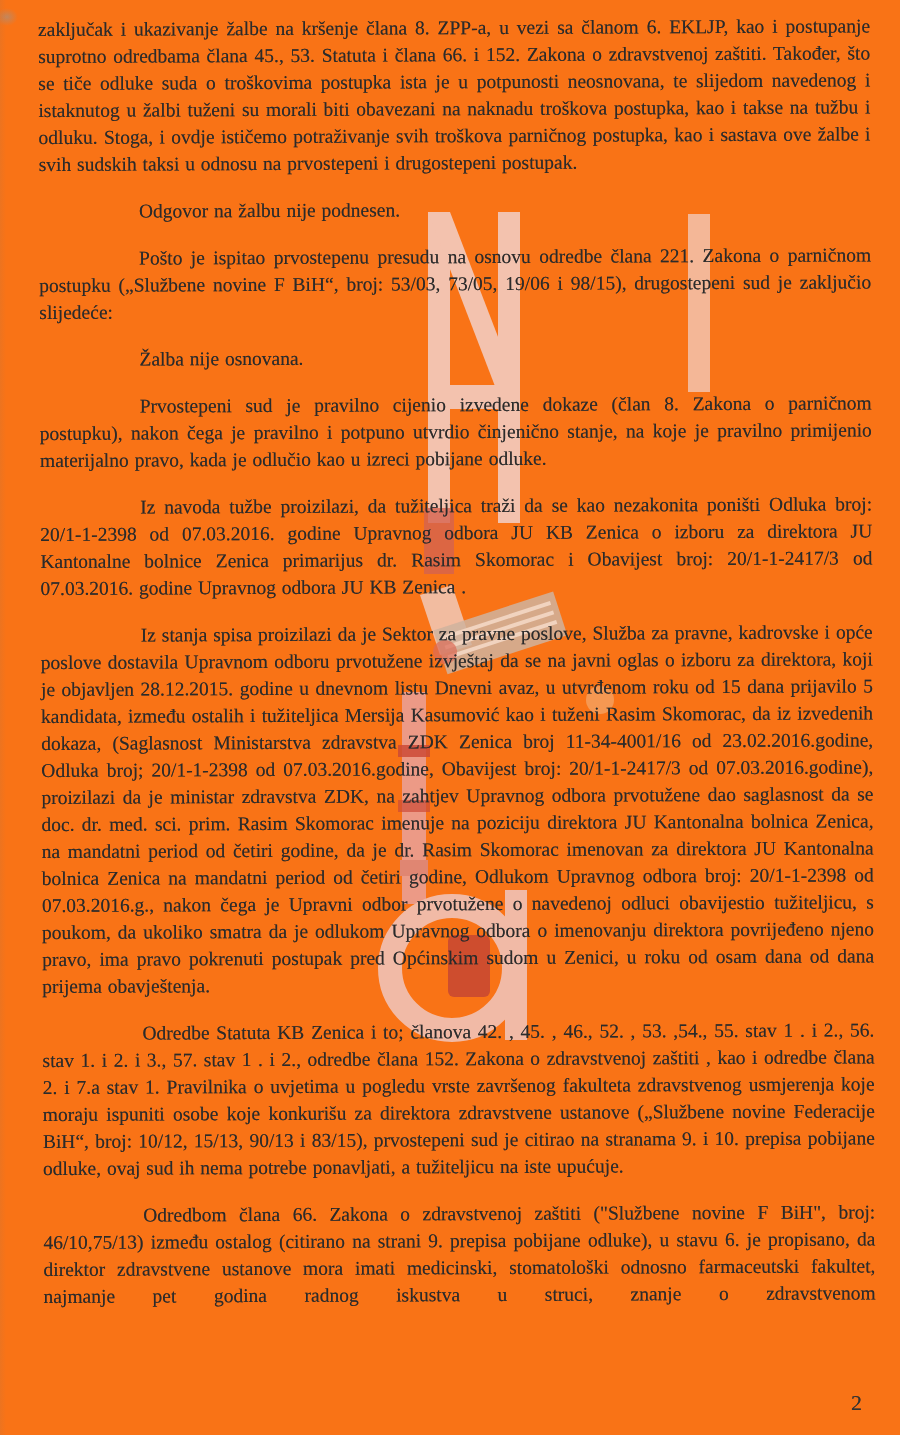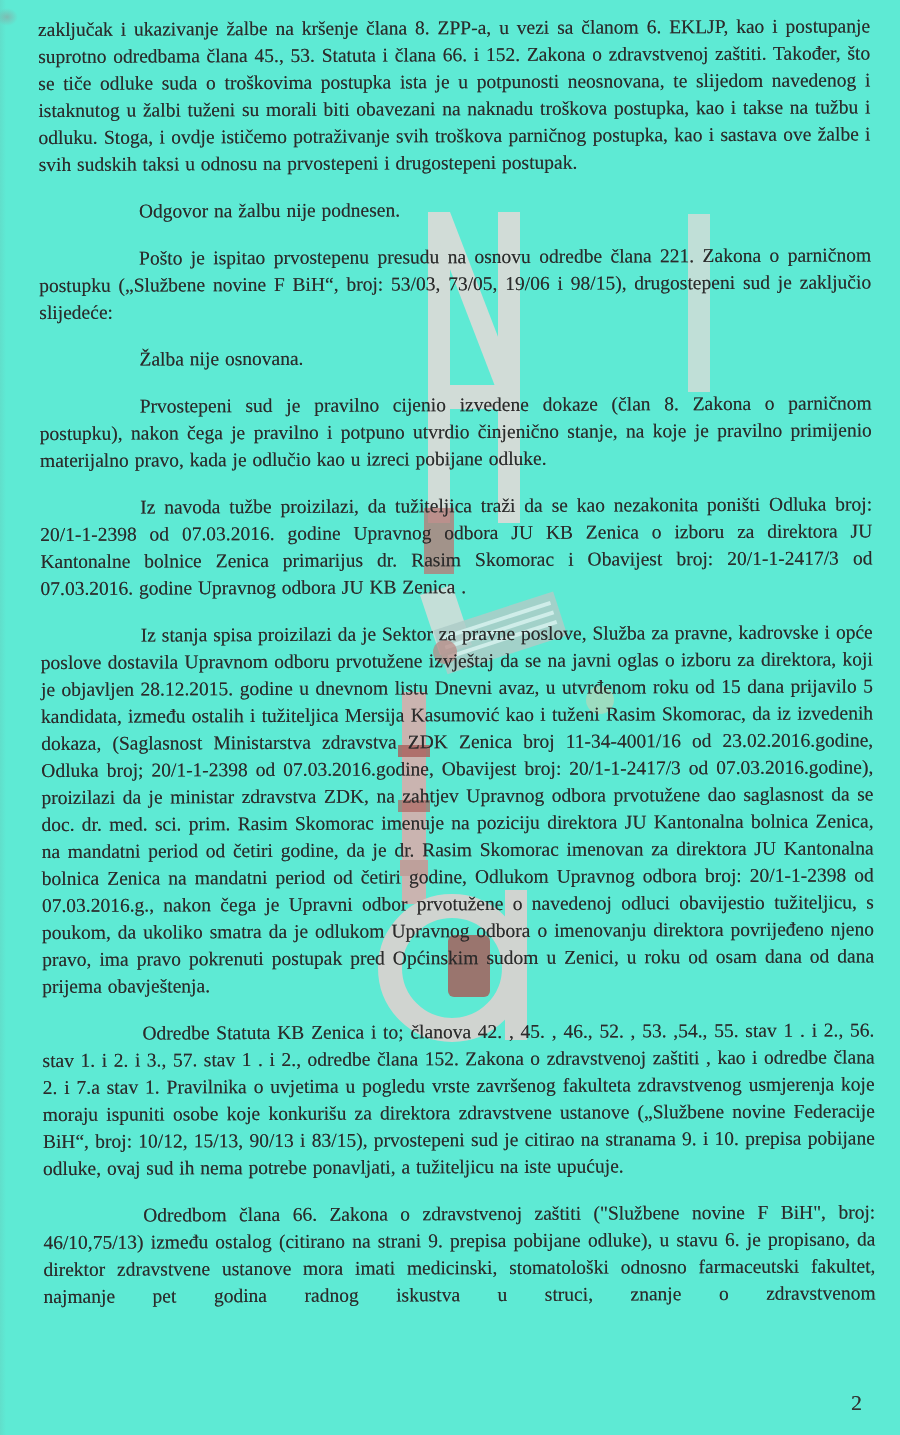--- a/index.html
+++ b/index.html
@@ -1,21 +1,21 @@
 <!DOCTYPE html>
 <html><head>
 <meta charset="utf-8">
 <title>Document page</title>
 <style>
   html,body{margin:0;padding:0;background:#8a8a8a;}
   .page{
     position:relative;
     width:900px;height:1435px;
     margin:0 auto;
-    background:#5eead4;
+    background:#f97316;
     overflow:hidden;
     font-family:"Liberation Serif","DejaVu Serif",serif;
   }
   
   .smudge-topleft{
     position:absolute;left:-4px;top:8px;width:22px;height:18px;
     background:radial-gradient(ellipse at center,rgba(150,150,150,.55),rgba(150,150,150,0) 70%);
   }
   .edge-shade{
     position:absolute;left:0;top:0;bottom:0;width:6px;

